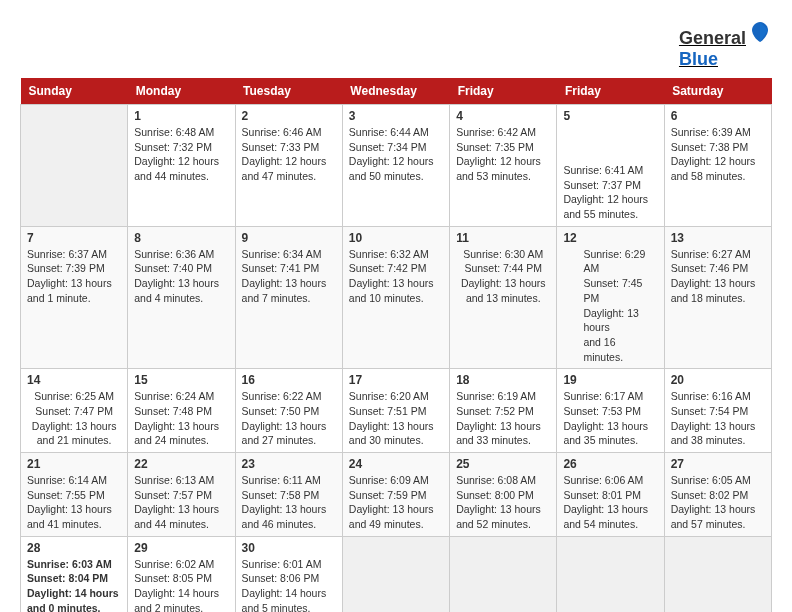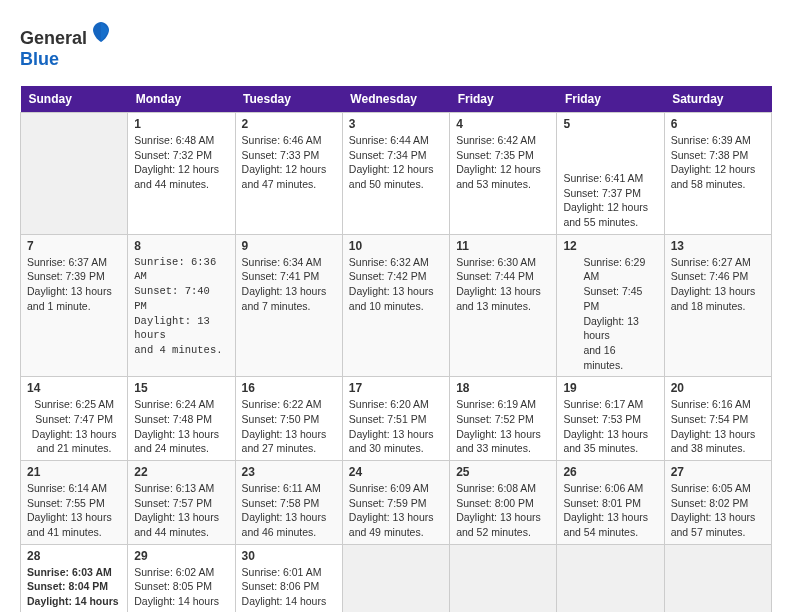--- a/index.html
+++ b/index.html
@@ -5,23 +5,24 @@
     * { box-sizing: border-box; margin: 0; padding: 0; }
     body {
       font-family: Arial, sans-serif;
       background: #fff;
       width: 792px;
       min-height: 612px;
       padding: 20px;
     }
     .header-area {
       display: flex;
-      justify-content: flex-start;
+      justify-content: flex-end;
       align-items: flex-start;
-      margin-bottom: 16px;
+      margin-bottom: 8px;
+      text-decoration: underline;
     }
     .logo {
       display: flex;
       align-items: center;
     }
     .logo-text-general {
       font-size: 18px;
       font-weight: bold;
       color: #333;
     }
@@ -46,21 +47,21 @@
     .subtitle {
       font-size: 16px;
       color: #333;
     }
     table {
       width: 100%;
       border-collapse: collapse;
       font-size: 11px;
     }
     thead tr th {
-      background-color: #4c1d95;
+      background-color: #b91c1c;
       color: #fff;
       text-align: left;
       padding: 6px 8px;
       font-size: 12px;
       font-weight: bold;
     }
     tbody tr td {
       border: 1px solid #ccc;
       vertical-align: top;
       padding: 4px 6px;
@@ -165,42 +166,42 @@
       <tr>
         <td>
           <span class="day-number">7</span>
           <div class="day-info" style="white-space: pre-line;">Sunrise: 6:37 AM
 Sunset: 7:39 PM
 Daylight: 13 hours
 and 1 minute.</div>
         </td>
         <td>
           <span class="day-number">8</span>
-          <div class="day-info" style="white-space: pre-line; font-family: Liberation Mono, monospace;">Sunrise: 6:36 AM
+          <div class="day-info" style="white-space: pre-line;">Sunrise: 6:36 AM
 Sunset: 7:40 PM
 Daylight: 13 hours
 and 4 minutes.</div>
         </td>
         <td>
           <span class="day-number">9</span>
           <div class="day-info" style="white-space: pre-line;">Sunrise: 6:34 AM
 Sunset: 7:41 PM
 Daylight: 13 hours
 and 7 minutes.</div>
         </td>
         <td>
           <span class="day-number">10</span>
           <div class="day-info" style="white-space: pre-line;">Sunrise: 6:32 AM
 Sunset: 7:42 PM
 Daylight: 13 hours
 and 10 minutes.</div>
         </td>
         <td>
           <span class="day-number">11</span>
-          <div class="day-info" style="white-space: pre-line;">Sunrise: 6:30 AM
+          <div class="day-info" style="white-space: pre-line; text-align: center;">Sunrise: 6:30 AM
 Sunset: 7:44 PM
 Daylight: 13 hours
 and 13 minutes.</div>
         </td>
         <td>
           <span class="day-number">12</span>
           <div class="day-info" style="white-space: pre-line; margin-left: 20px;">Sunrise: 6:29 AM
 Sunset: 7:45 PM
 Daylight: 13 hours
 and 16 minutes.</div>

